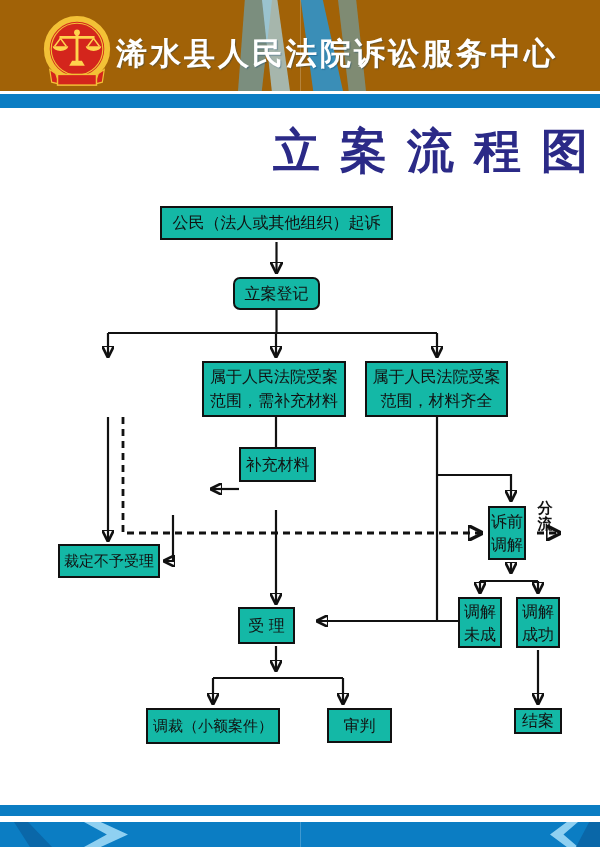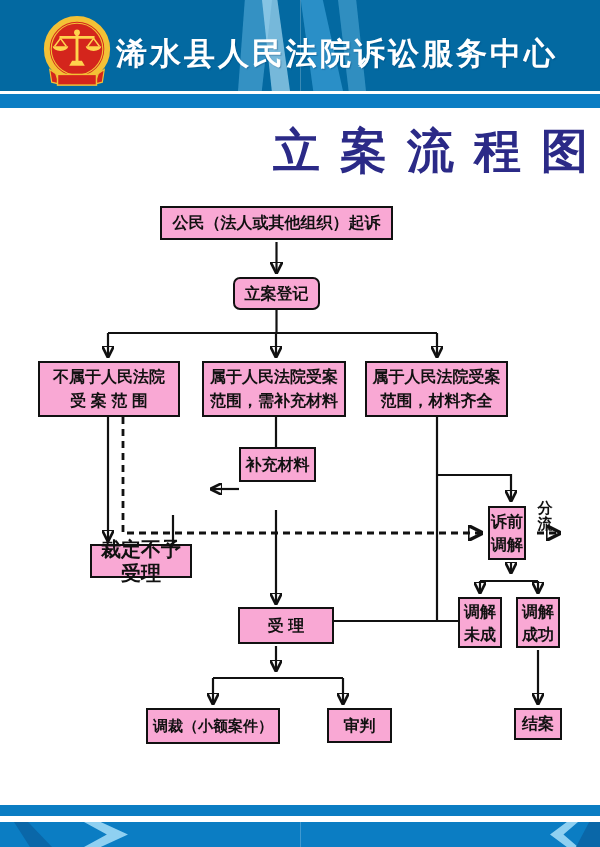--- a/index.html
+++ b/index.html
@@ -1,40 +1,40 @@
 <!DOCTYPE html>
 <html><head>
 <meta charset="utf-8">
 <style>
   html,body{margin:0;padding:0;background:#e8e8e8;}
   .page{position:relative;width:600px;height:847px;background:#ffffff;overflow:hidden;
         font-family:"Liberation Sans","DejaVu Sans",sans-serif;}
   
-  .banner{position:absolute;left:0;top:0;width:600px;height:91px;background:#0369a1;overflow:hidden;}
+  .banner{position:absolute;left:0;top:0;width:600px;height:91px;background:#a16207;overflow:hidden;}
   .deco{position:absolute;top:0;height:91px;}
   .deco1{left:238px;width:34px;background:#5db3e0;opacity:.55;clip-path:polygon(20% 0,100% 0,70% 100%,0 100%);}
   .deco2{left:262px;width:28px;background:#a8daf2;opacity:.7;clip-path:polygon(0 0,55% 0,100% 100%,35% 100%);}
   .deco3{left:295px;width:48px;background:#2f93cb;opacity:.9;clip-path:polygon(12% 0,58% 0,100% 100%,38% 100%);}
   .deco4{left:338px;width:28px;background:#5db3e0;opacity:.5;clip-path:polygon(0 0,65% 0,100% 100%,38% 100%);}
   .seam{position:absolute;left:300px;top:0;width:1px;height:91px;background:rgba(255,255,255,.22);}
   .banner-title{position:absolute;left:116px;top:33px;color:#ffffff;font-size:31px;font-weight:bold;
                 letter-spacing:3px;white-space:nowrap;text-shadow:1px 1px 1px rgba(0,60,110,.35);}
   .emblem{position:absolute;left:40px;top:13px;}
   .stripe-blue{position:absolute;left:0;top:94px;width:600px;height:14px;background:#0b7dc3;}
   
   .page-title{position:absolute;left:0;top:112px;width:600px;text-align:right;margin:8px;
               color:#2b2a87;font-size:47px;font-weight:bold;letter-spacing:20px;text-indent:20px;
               white-space:nowrap;}
   
   .lines{position:absolute;left:0;top:0;width:600px;height:847px;}
   .lines path{fill:none;stroke:#111;stroke-width:2.2px;}
   .lines path.d{stroke-width:2.8px;stroke-dasharray:7 5;}
-  .node{position:absolute;box-sizing:border-box;border:2px solid #111;background:#f9a8d4;
+  .node{position:absolute;box-sizing:border-box;border:2px solid #111;background:#14b8a6;
         display:flex;align-items:center;justify-content:center;text-align:center;
-        white-space:pre-line;font-weight:bold;color:#111;font-size:16px;line-height:24px;}
+        white-space:pre-line;font-weight:normal;color:#111;font-size:16px;line-height:24px;}
   .edge-label{position:absolute;font-weight:bold;color:#111;font-size:15px;line-height:16px;
               white-space:pre-line;text-align:center;}
   
   .f-stripe{position:absolute;left:0;top:805px;width:600px;height:11px;background:#0b7dc3;}
   .f-band{position:absolute;left:0;top:822px;width:600px;height:25px;background:#0b7dc3;overflow:hidden;}
   .f-band .seam2{position:absolute;left:300px;top:0;width:1px;height:25px;background:rgba(255,255,255,.22);}
   .chev{position:absolute;top:0;height:25px;}
   .chev-dark-l{left:14px;width:38px;background:#0a67a8;clip-path:polygon(0 0,37% 0,100% 100%,42% 100%);}
   .chev-light-l{left:84px;width:44px;background:#8fd0f1;clip-path:polygon(0 0,38% 0,100% 50%,38% 100%,0 100%,52% 50%);}
   .chev-light-r{left:550px;width:28px;background:#8fd0f1;clip-path:polygon(100% 0,60% 0,0 50%,60% 100%,100% 100%,48% 50%);}
@@ -119,40 +119,38 @@
     <path d="M276 646 V670" marker-end="url(#ah)"></path>
     <path d="M213 678 H343"></path>
     <path d="M213 678 V703" marker-end="url(#ah)"></path>
     <path d="M343 678 V703" marker-end="url(#ah)"></path>
 
     <path class="d" d="M537 533 H559" marker-end="url(#ah)"></path>
   </svg>
 
   <div class="node" style="left:160px;top:206px;width:233px;height:34px;">公民（法人或其他组织）起诉</div>
   <div class="node" style="left:233px;top:277px;width:87px;height:33px;border-radius:7px;">立案登记</div>
-  <div class="node" style="left:38px;top:361px;width:142px;height:56px;">不属于人民法院
-受  案  范  围</div>
   <div class="node" style="left:202px;top:361px;width:144px;height:56px;">属于人民法院受案
 范围，需补充材料</div>
   <div class="node" style="left:365px;top:361px;width:143px;height:56px;">属于人民法院受案
 范围，材料齐全</div>
   <div class="node" style="left:239px;top:447px;width:77px;height:35px;">补充材料</div>
-  <div class="node" style="left:58px;top:544px;width:102px;height:34px;font-size:20px;margin-left:32px;">裁定不予受理</div>
+  <div class="node" style="left:58px;top:544px;width:102px;height:34px;font-size:15px;">裁定不予受理</div>
   <div class="node" style="left:488px;top:506px;width:38px;height:54px;line-height:23px;">诉前
 调解</div>
   <div class="edge-label" style="left:533px;top:500px;width:24px;">分
 流</div>
   <div class="node" style="left:458px;top:597px;width:44px;height:51px;line-height:23px;">调解
 未成</div>
   <div class="node" style="left:516px;top:597px;width:44px;height:51px;line-height:23px;">调解
 成功</div>
-  <div class="node" style="left:238px;top:607px;width:96px;height:37px;">受  理</div>
+  <div class="node" style="left:238px;top:607px;width:57px;height:37px;">受  理</div>
   <div class="node" style="left:146px;top:708px;width:134px;height:36px;font-size:15px;">调裁（小额案件）</div>
   <div class="node" style="left:327px;top:708px;width:65px;height:35px;">审判</div>
-  <div class="node" style="left:514px;top:708px;width:48px;height:32px;">结案</div>
+  <div class="node" style="left:514px;top:708px;width:48px;height:26px;">结案</div>
 
   <div class="f-stripe"></div>
   <div class="f-band">
     <div class="chev chev-dark-l"></div>
     <div class="chev chev-light-l"></div>
     <div class="chev chev-light-r"></div>
     <div class="chev chev-dark-r"></div>
     <div class="seam2"></div>
   </div>
 

